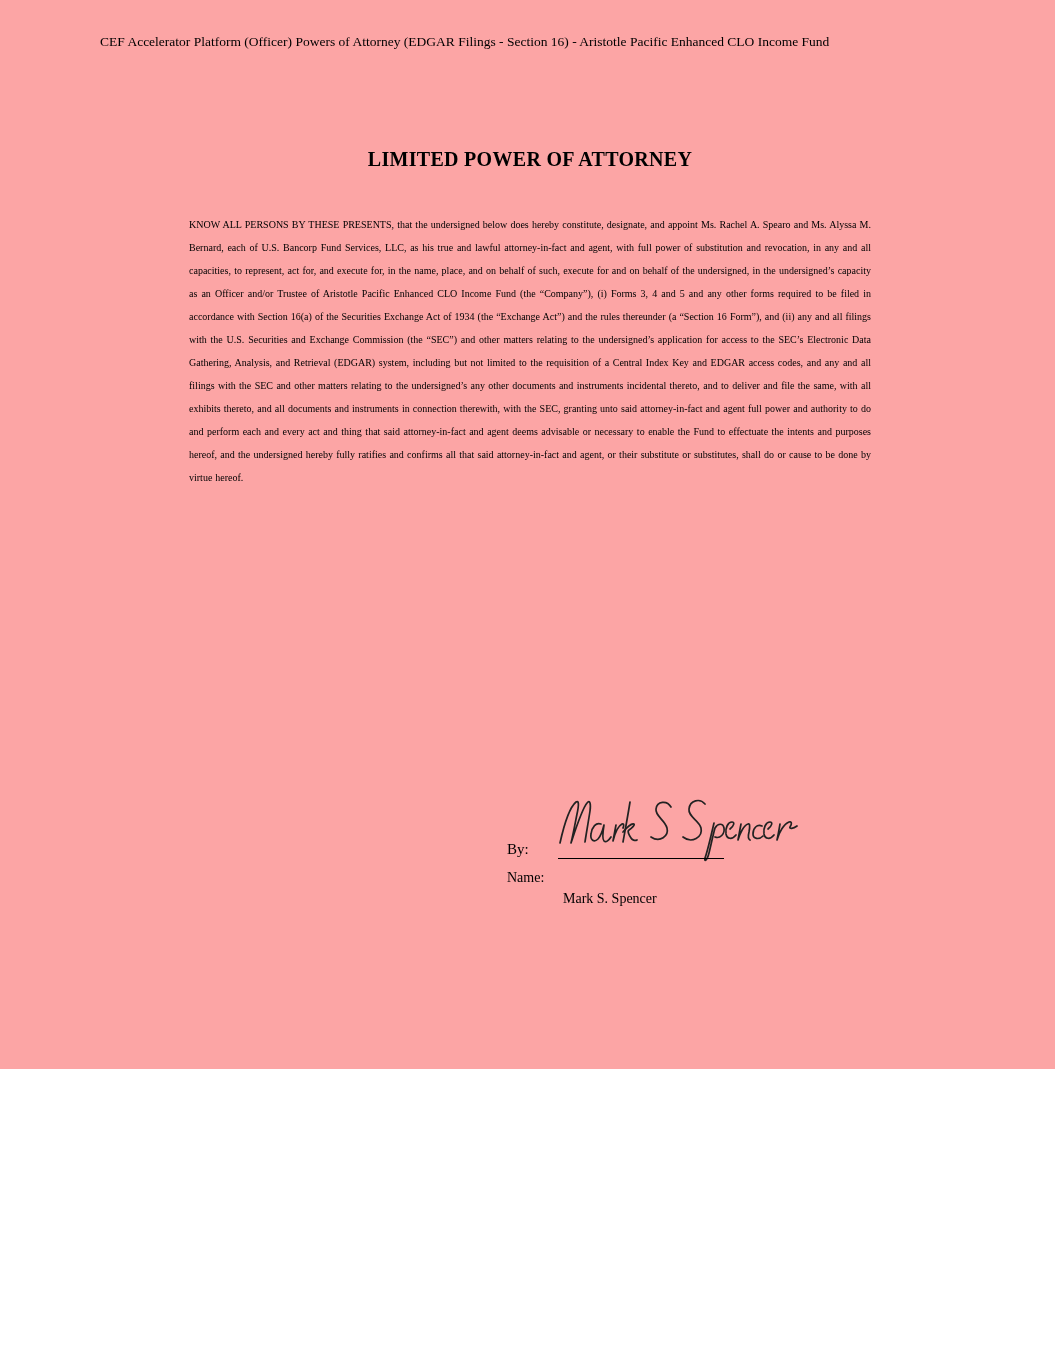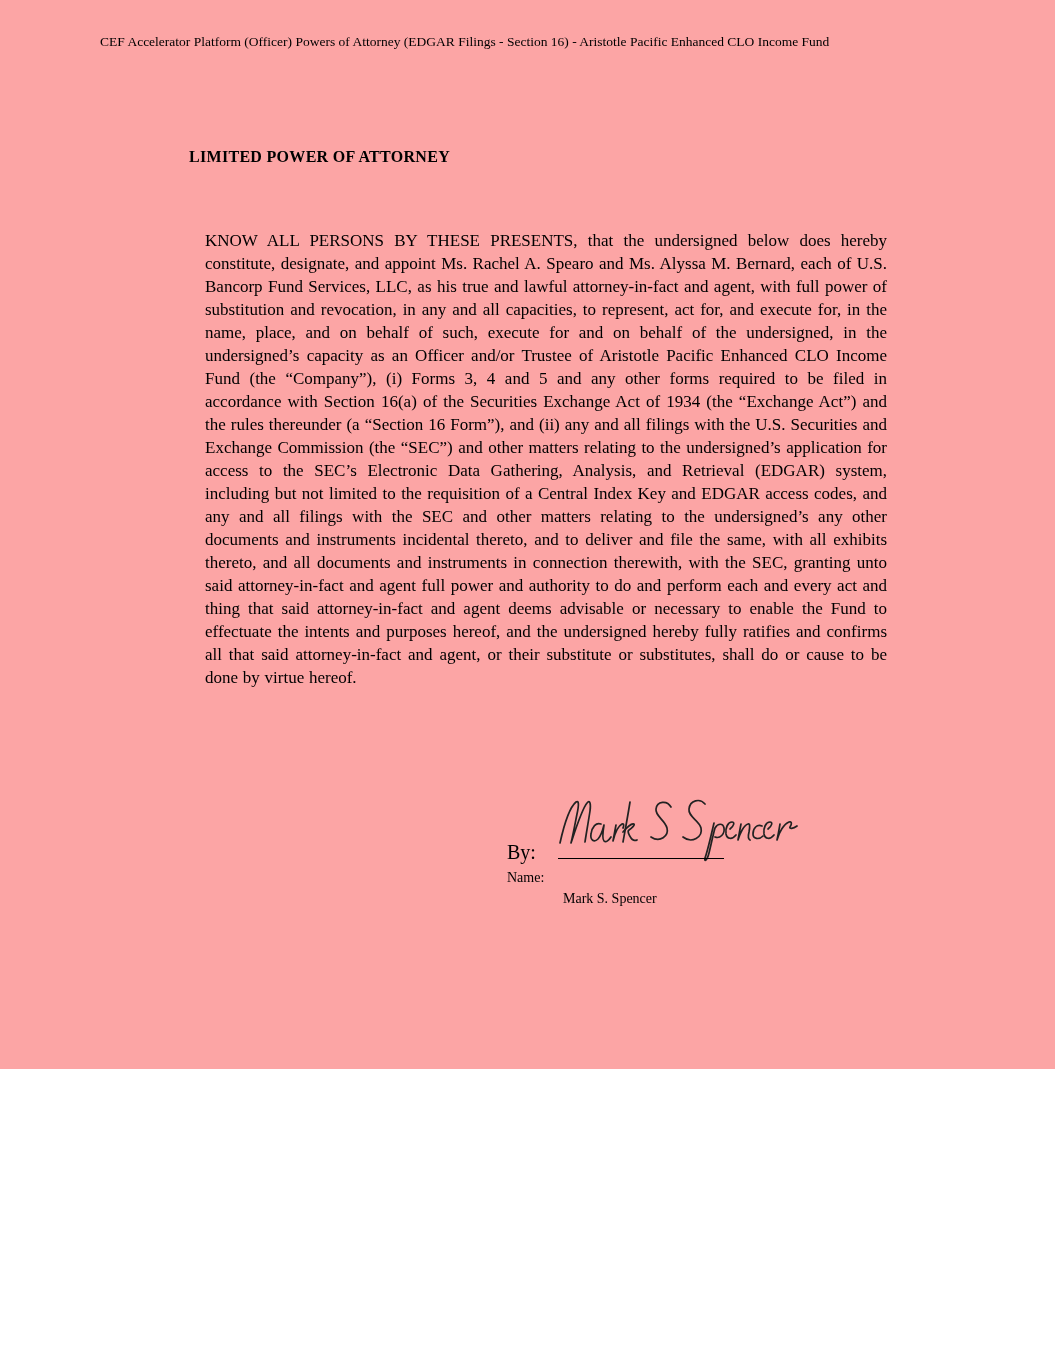--- a/index.html
+++ b/index.html
@@ -25,50 +25,50 @@
     line-height: 17px;
     color: #000000;
     white-space: nowrap;
   }
   .doc-title {
     position: absolute;
     left: 189px;
     top: 149px;
     width: 682px;
     margin: 0;
-    text-align: left;
-    font-size: 16px;
+    text-align: center;
+    font-size: 20px;
     font-weight: bold;
     letter-spacing: 0.3px;
     line-height: 1;
   }
   .body-par {
     position: absolute;
     left: 189px;
     width: 682px;
-    margin: 16px;
-    font-size: 17px;
+    margin: 0;
+    font-size: 10px;
     line-height: 23px;
     text-align: justify;
     word-spacing: 0.5px;
   }
   .par-main { top: 213px; }
   .par-witness { top: 716px; }
   .sig-svg {
     position: absolute;
     left: 556px;
     top: 795px;
     width: 255px;
     height: 70px;
   }
   .by-label {
     position: absolute;
     left: 507px;
     top: 841px;
-    font-size: 20px;
+    font-size: 15px;
     line-height: 1.18;
   }
   .sig-line {
     position: absolute;
     left: 558px;
     top: 858px;
     width: 166px;
     height: 0;
     border-top: 1.6px solid #000000;
   }

